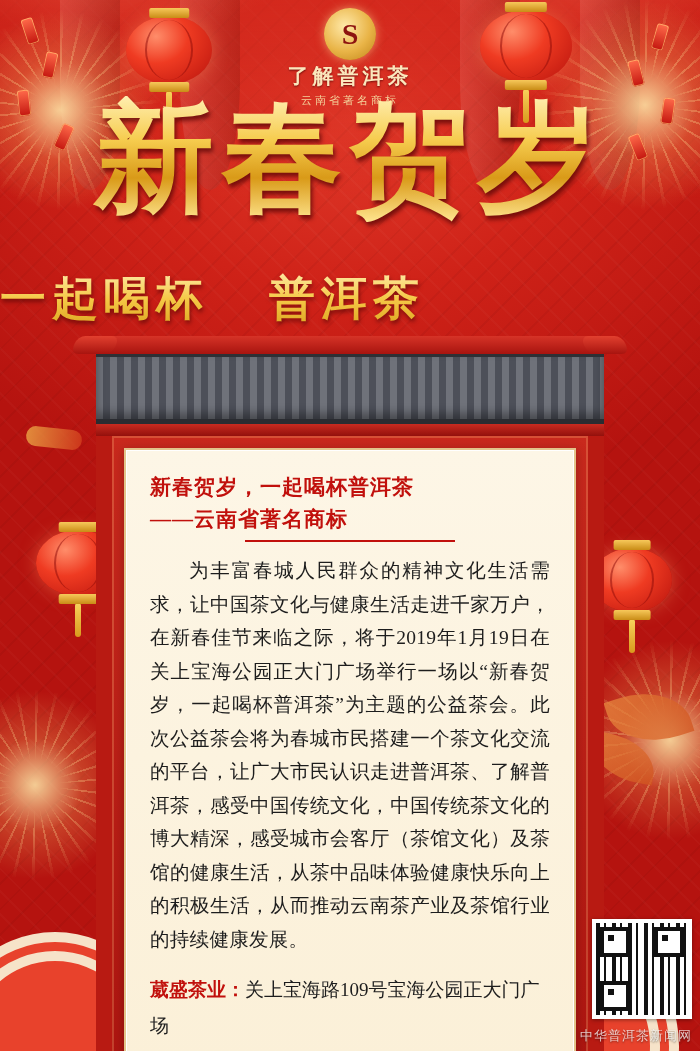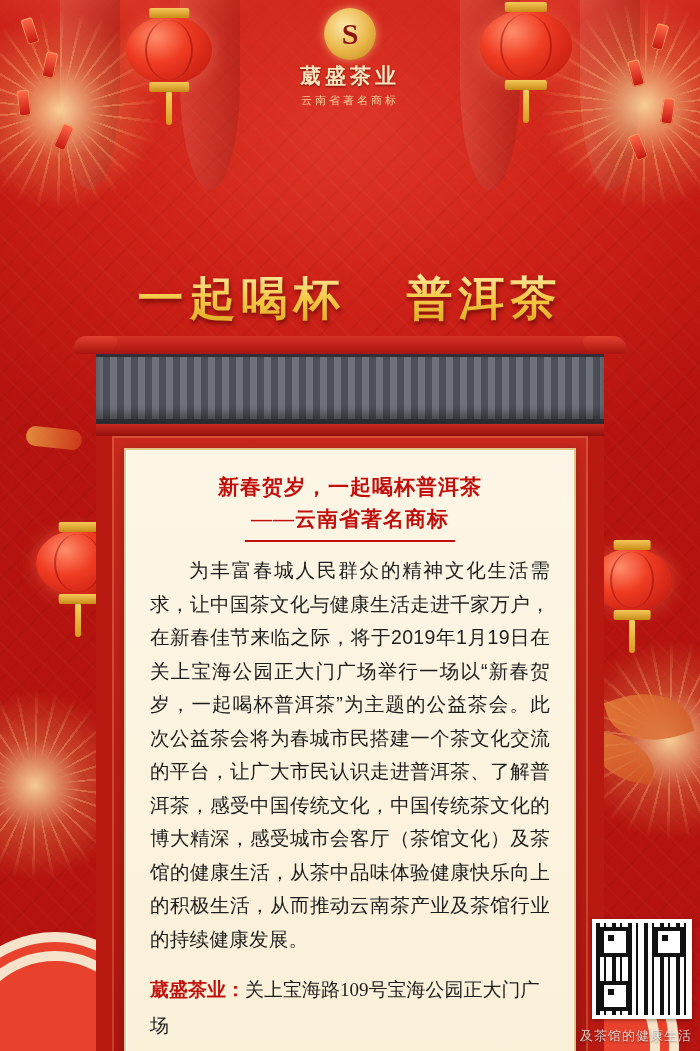--- a/index.html
+++ b/index.html
@@ -150,21 +150,21 @@
     line-height: 1.05;
     color: #f3c33c;
     background: linear-gradient(180deg, #ffeeb0 0%, #f6cc4e 35%, #d99a18 65%, #ffe58f 100%);
     -webkit-background-clip: text;
             background-clip: text;
     -webkit-text-fill-color: transparent;
     filter: drop-shadow(2px 4px 2px rgba(90,5,5,.75));
   }
   .subhead {
     position: absolute; top: 268px; left: 0; right: 0;
-    text-align: center; z-index: 6;
+    z-index: 6;
     font-family: "Liberation Serif", "DejaVu Serif", serif;
     font-size: 46px; font-weight: bold; letter-spacing: 6px;
     background: linear-gradient(180deg, #ffeeb0 0%, #f5c846 50%, #dba31d 100%);
     -webkit-background-clip: text;
             background-clip: text;
     -webkit-text-fill-color: transparent;
     filter: drop-shadow(1px 3px 2px rgba(90,5,5,.7));
   }
   .subhead .gap { display: inline-block; width: 26px; }
 
@@ -205,36 +205,35 @@
     border-right: 16px solid #b81a12;
     box-shadow: inset 0 0 0 2px rgba(255,200,130,.25);
   }
   .card {
     background: linear-gradient(180deg, #fdf6e6 0%, #fbf0d8 100%);
     border: 2px solid #e2c48a;
     padding: 22px 24px 18px;
     box-shadow: inset 0 0 0 1px #fff, 0 2px 10px rgba(0,0,0,.25);
   }
   .card-title {
-    text-align: center;
     color: #c1100c;
     font-family: "Liberation Serif", "DejaVu Serif", serif;
     font-weight: bold;
     font-size: 21px;
     letter-spacing: 1px;
     line-height: 1.5;
   }
   .card-title .line2 { display: block; }
   .card-rule {
     width: 210px; height: 2px; margin: 5px auto 12px;
     background: #c1100c;
   }
   .card-body {
     color: #1d1d1d;
-    font-family: Liberation Sans, sans-serif;
+    font-family: Liberation Serif, serif;
     font-size: 19.5px;
     line-height: 1.72;
     text-align: justify;
     text-indent: 2em;
     letter-spacing: .3px;
   }
   .meta {
     margin-top: 16px;
     font-family: "Liberation Serif", "DejaVu Serif", serif;
     font-size: 19px;
@@ -326,24 +325,25 @@
   <div class="firecracker" style="right:58px; top:60px;  transform:rotate(-14deg);"></div>
   <div class="firecracker" style="right:26px; top:98px;  transform:rotate(8deg);"></div>
   <div class="firecracker" style="right:56px; top:134px; transform:rotate(-22deg);"></div>
 
   <div class="leaf" style="right:12px; top:690px; width:78px; height:54px; transform:rotate(-18deg);"></div>
   <div class="leaf" style="right:44px; top:736px; width:66px; height:44px; transform:rotate(10deg);"></div>
   <div class="leaf" style="left:26px;  top:428px; width:56px; height:20px; transform:rotate(6deg); border-radius:10px; background:linear-gradient(90deg,#f0b24a,#d4421f);"></div>
 
   <div class="brand">
     <div class="brand-mark">S</div>
-    <div class="brand-name">葳盛茶业</div>
+    <div class="brand-name">了解普洱茶</div>
     <div class="brand-sub">云南省著名商标</div>
   </div>
 
+  <div class="headline">新春贺岁</div>
   <div class="subhead">
     <span>一起喝杯</span>
     <span class="gap"></span>
     <span>普洱茶</span>
   </div>
 
   <div class="pavilion">
     <div class="roof-eave"></div>
     <div class="roof-tiles"></div>
     <div class="roof-base"></div>
@@ -380,15 +380,15 @@
     <span class="qr-eye tl">
         <i></i>
       </span>
     <span class="qr-eye tr">
         <i></i>
       </span>
     <span class="qr-eye bl">
         <i></i>
       </span>
   </div>
-  <div class="watermark">及茶馆的健康生活</div>
+  <div class="watermark">中华普洱茶新闻网</div>
 
 </div>
 
 </body></html>

